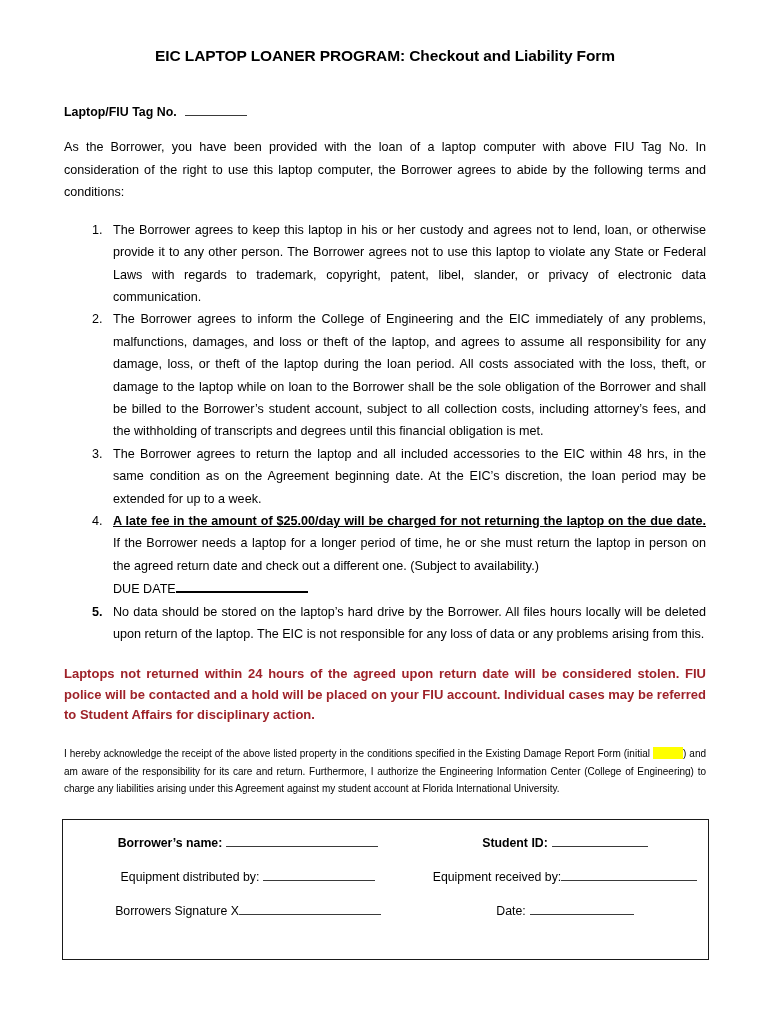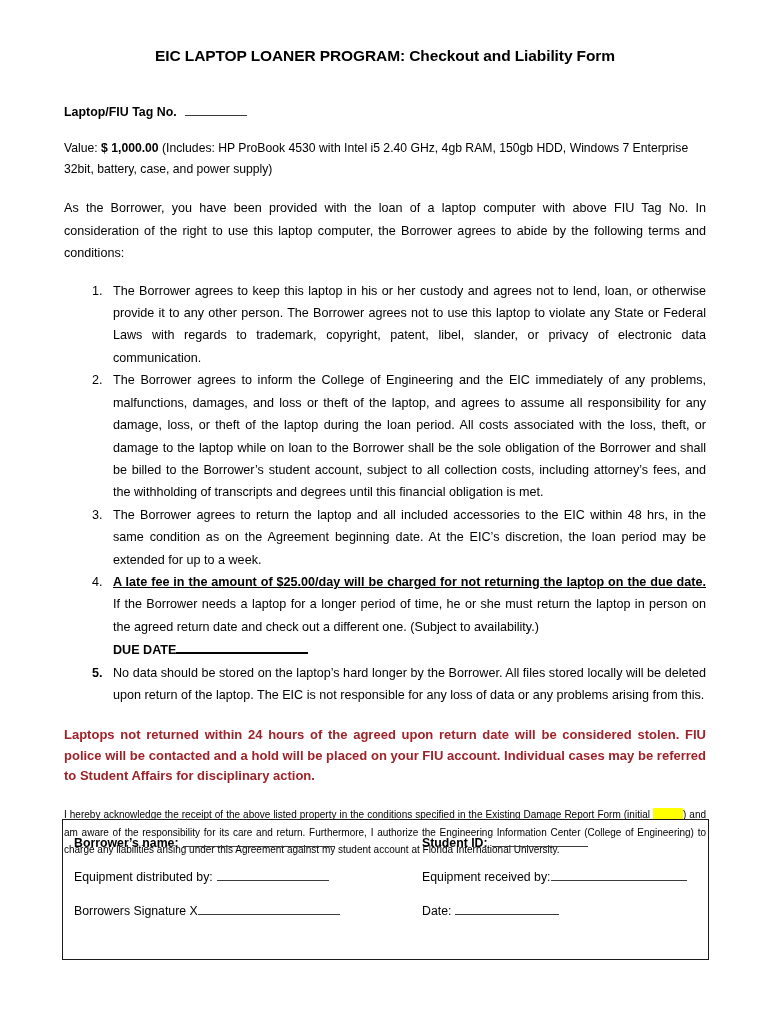--- a/index.html
+++ b/index.html
@@ -95,21 +95,21 @@
     font-size: 12.6px;
     text-align: left;
   }
   ol.terms > li.bold-marker::before { font-weight: bold; }
   .bu {
     font-weight: bold;
     text-decoration: underline;
   }
   .due-date-row {
     display: block;
-    font-weight: bold;
+    font-weight: normal;
     margin-top: 1px;
   }
 
   .warning {
     margin: 0;
     padding-top: 19px;
     font-size: 13px;
     font-weight: bold;
     line-height: 1.55;
     text-align: justify;
@@ -133,50 +133,50 @@
 
   .sig-box {
     position: absolute;
     left: 62px;
     top: 819px;
     width: 647px;
     height: 141px;
     border: 1.6px solid #1a1a1a;
     box-sizing: border-box;
     padding: 16px 0 0 6px;
+    text-align: center;
   }
   .sig-row {
     display: flex;
     font-size: 12.3px;
     line-height: 1.2;
     margin-bottom: 19px;
   }
   .sig-col-left { width: 353px; padding-left: 5px; box-sizing: border-box; }
   .sig-col-right { flex: 1; }
   .sig-strong { font-weight: bold; }
 </style>
 </head>
 <body>
 
 <div class="page">
 
   <h1 class="doc-title">EIC LAPTOP LOANER PROGRAM: Checkout and Liability Form</h1>
 
   <p class="tagline"><span>Laptop/FIU Tag No.</span><span class="blank blank-tag" style="border-bottom-color: rgb(58, 58, 58);"></span></p>
 
-  <p class="value-line"><span> Value:</span> <b>$ 1,000.00</b> <span>(Includes: HP ProBook 4530 with Intel i5 2.40 GHz, 4gb RAM, 150gb HDD, Windows 7 Enterprise 32bit, battery, case, and power supply)</span></p>
 
   <p class="intro">As the Borrower, you have been provided with the loan of a laptop computer with above FIU Tag No. In consideration of the right to use this laptop computer, the Borrower agrees to abide by the following terms and conditions:</p>
 
   <ol class="terms">
     <li><span>The Borrower agrees to keep this laptop in his or her custody and agrees not to lend, loan, or otherwise provide it to any other person. The Borrower agrees not to use this laptop to violate any State or Federal Laws with regards to trademark, copyright, patent, libel, slander, or privacy of electronic data communication.</span></li>
     <li><span>The Borrower agrees to inform the College of Engineering and the EIC immediately of any problems, malfunctions, damages, and loss or theft of the laptop, and agrees to assume all responsibility for any damage, loss, or theft of the laptop during the loan period. All costs associated with the loss, theft, or damage to the laptop while on loan to the Borrower shall be the sole obligation of the Borrower and shall be billed to the Borrower’s student account, subject to all collection costs, including attorney’s fees, and the withholding of transcripts and degrees until this financial obligation is met.</span></li>
     <li><span>The Borrower agrees to return the laptop and all included accessories to the EIC within 48 hrs, in the same condition as on the Agreement beginning date. At the EIC’s discretion, the loan period may be extended for up to a week.</span></li>
     <li><span class="bu">A late fee in the amount of $25.00/day will be charged for not returning the laptop on the due date.</span><span> If the Borrower needs a laptop for a longer period of time, he or she must return the laptop in person on the agreed return date and check out a different one. (Subject to availability.)</span><span class="due-date-row"><span>DUE DATE</span><span class="blank blank-due"></span></span></li>
-    <li class="bold-marker"><span>No data should be stored on the laptop’s hard longer by the Borrower. All files stored locally will be deleted upon return of the laptop. The EIC is not responsible for any loss of data or any problems arising from this.</span></li>
+    <li class="bold-marker"><span>No data should be stored on the laptop’s hard drive by the Borrower. All files hours locally will be deleted upon return of the laptop. The EIC is not responsible for any loss of data or any problems arising from this.</span></li>
   </ol>
 
   <p class="warning" style="color: rgb(158, 34, 41);">Laptops not returned within 24 hours of the agreed upon return date will be considered stolen. FIU police will be contacted and a hold will be placed on your FIU account. Individual cases may be referred to Student Affairs for disciplinary action.</p>
 
   <p class="ack"><span> I hereby acknowledge the receipt of the above listed property in the conditions specified in the Existing Damage Report Form (initial </span><span class="hl" style="background: rgb(255, 255, 0);"></span><span>) and am aware of the responsibility for its care and return. Furthermore, I authorize the Engineering Information Center (College of Engineering) to charge any liabilities arising under this Agreement against my student account at Florida International University.</span></p>
 
   <div class="sig-box" style="border-color: rgb(26, 26, 26);">
     <div class="sig-row">
       <div class="sig-col-left"><span class="sig-strong">Borrower’s name:</span><span class="blank blank-name" style="border-bottom-color: rgb(58, 58, 58);"></span></div>
       <div class="sig-col-right"><span class="sig-strong">Student ID:</span><span class="blank blank-panther" style="border-bottom-color: rgb(58, 58, 58);"></span></div>

